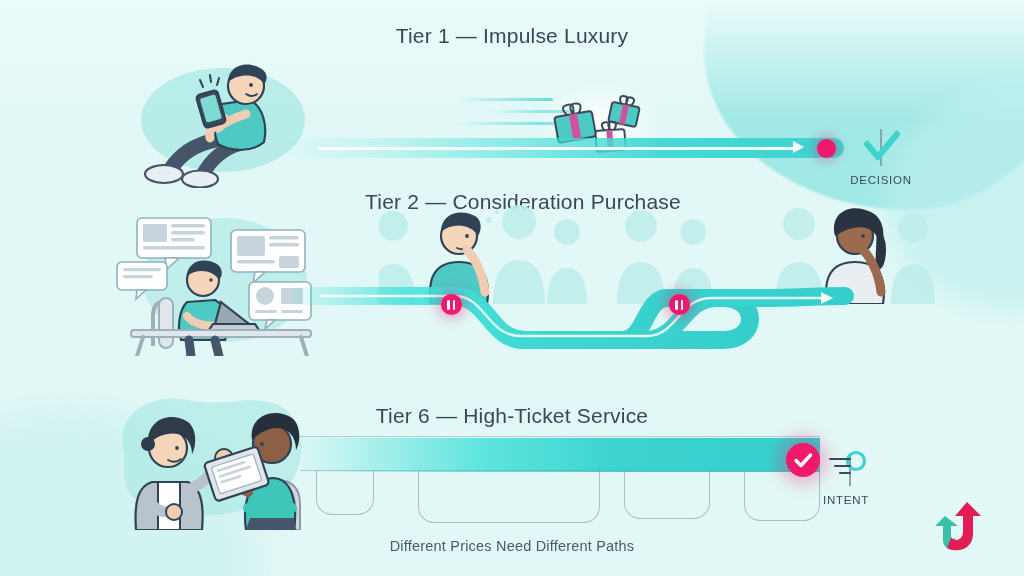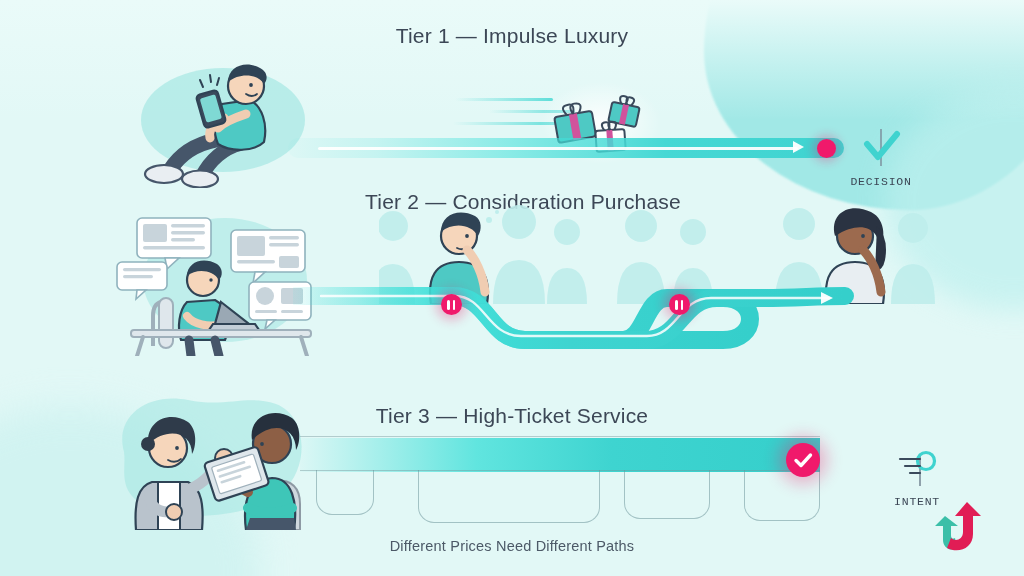--- a/index.html
+++ b/index.html
@@ -112,27 +112,27 @@
   .gate{
     position:absolute;border:1.4px solid rgba(110,150,155,.55);
     border-top:none;border-radius:0 0 16px 16px;background:transparent;
   }
   .endcheck{
     position:absolute;left:786px;top:443px;width:34px;height:34px;border-radius:50%;
     background:#f0196b;box-shadow:0 0 16px 7px rgba(240,25,107,.30);
   }
 
   
-  .endpoint{position:absolute;text-align:center;font-family:Liberation Mono, monospace;}
+  .endpoint{position:absolute;text-align:center;}
   .endpoint .lbl{
     font-size:11.5px;letter-spacing:.75px;color:#3c4756;
     margin-top:2px;white-space:nowrap;
   }
   .ep1{left:833px;top:108px;width:96px;}
-  .ep2{left:833px;top:268px;width:96px;text-align:right;}
+  .ep2{left:787px;top:268px;width:96px;}
 
   .footnote{
     position:absolute;left:0;top:538px;width:100%;text-align:center;
     font-size:14.5px;color:#4c5967;letter-spacing:.2px;
   }
 
   .logo{position:absolute;left:925px;top:492px;width:66px;height:66px;}
 </style>
 </head>
 <body>
@@ -374,21 +374,21 @@
         <line x1="8" y1="9" x2="28" y2="9" stroke="#3a4a5c" stroke-width="2.2" stroke-linecap="round"></line>
         <line x1="13" y1="16" x2="28" y2="16" stroke="#3a4a5c" stroke-width="2.2" stroke-linecap="round"></line>
         <line x1="18" y1="23" x2="28" y2="23" stroke="#3a4a5c" stroke-width="2.2" stroke-linecap="round"></line>
       </svg>
       <div class="lbl">INTENT</div>
     </div>
   </div>
 
   <div class="row row3">
 
-    <div class="tier-title t3-title">Tier 3 — High-Ticket Service</div>
+    <div class="tier-title t3-title">Tier 6 — High-Ticket Service</div>
 
     <div class="illus" style="left:96px;top:2px;">
       <svg width="226" height="148" viewBox="0 0 226 148">
         <path d="M28 70 C18 34 52 10 92 18 C130 26 150 12 180 22 C212 34 214 86 186 110 C150 140 60 142 36 114 C24 100 30 84 28 70 Z" fill="#a9e8e4" opacity=".65"></path>
 
         <g>
           <path d="M40 148 C38 120 42 104 56 100 L92 100 C106 106 108 124 106 148 Z" fill="#b9c3cc" stroke="#2f4355" stroke-width="2.2"></path>
           <path d="M62 100 L62 148 L84 148 L84 100 Z" fill="#ffffff" stroke="#2f4355" stroke-width="2"></path>
           <circle cx="72" cy="66" r="19" fill="#f6d6bb" stroke="#2f4355" stroke-width="2.2"></circle>
           <path d="M52 62 C50 38 74 28 92 40 C102 48 100 66 96 72 C96 50 72 44 52 62 Z" fill="#2f3b4a"></path>

